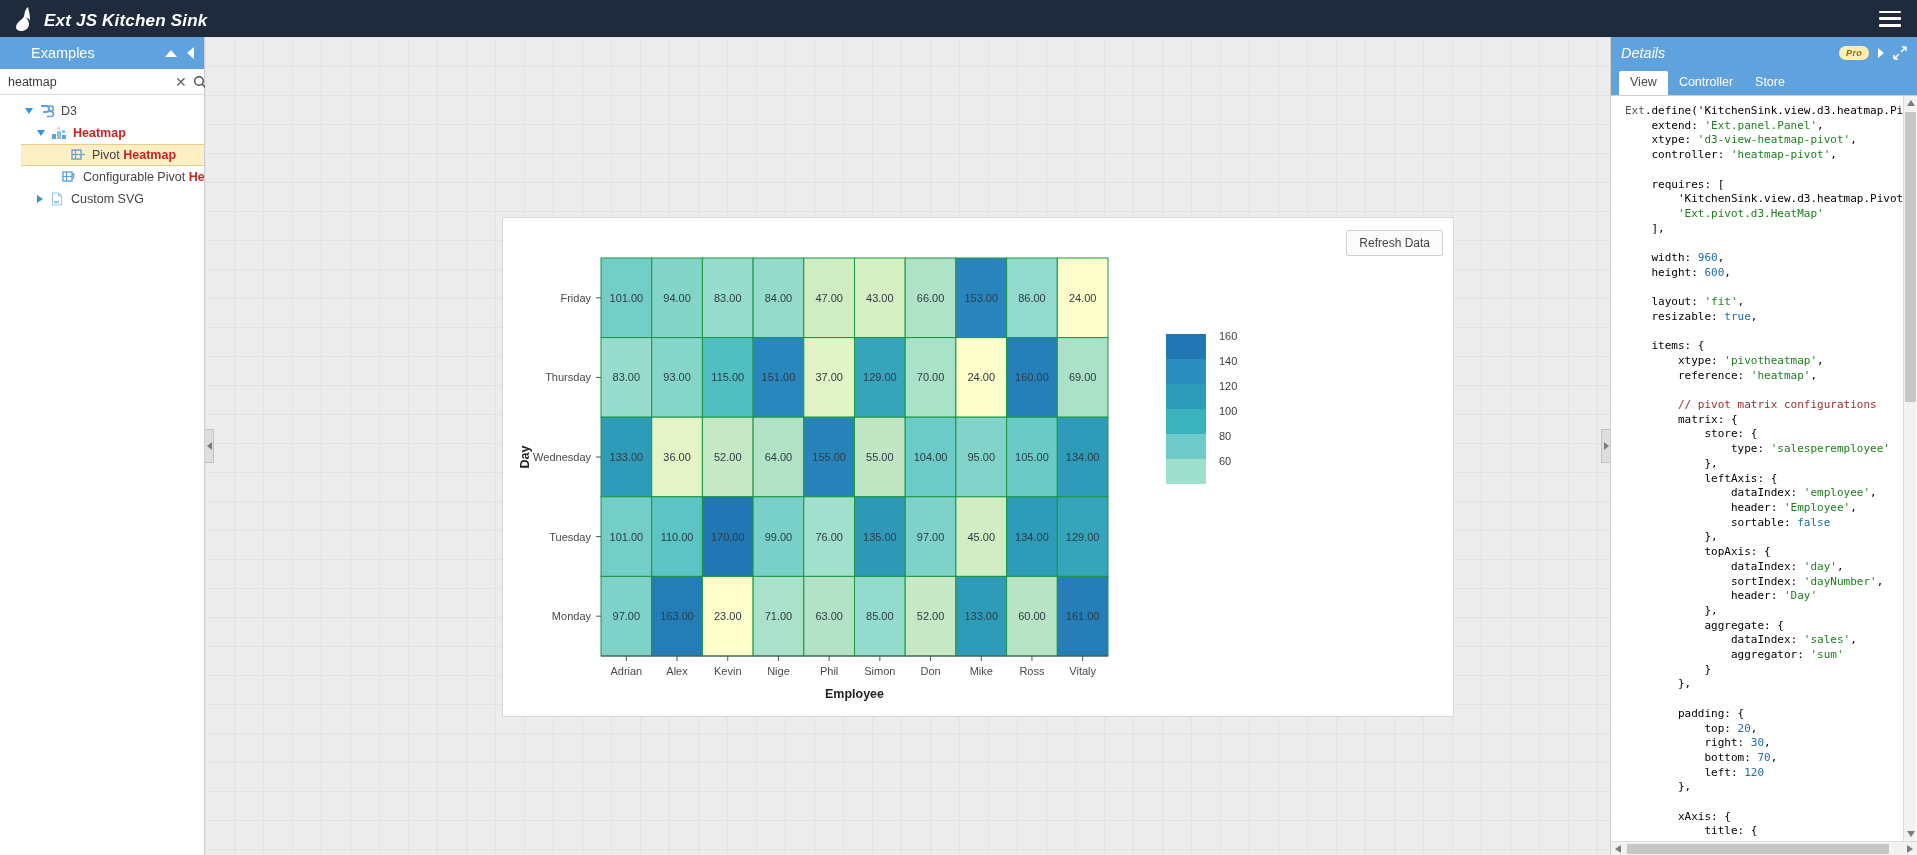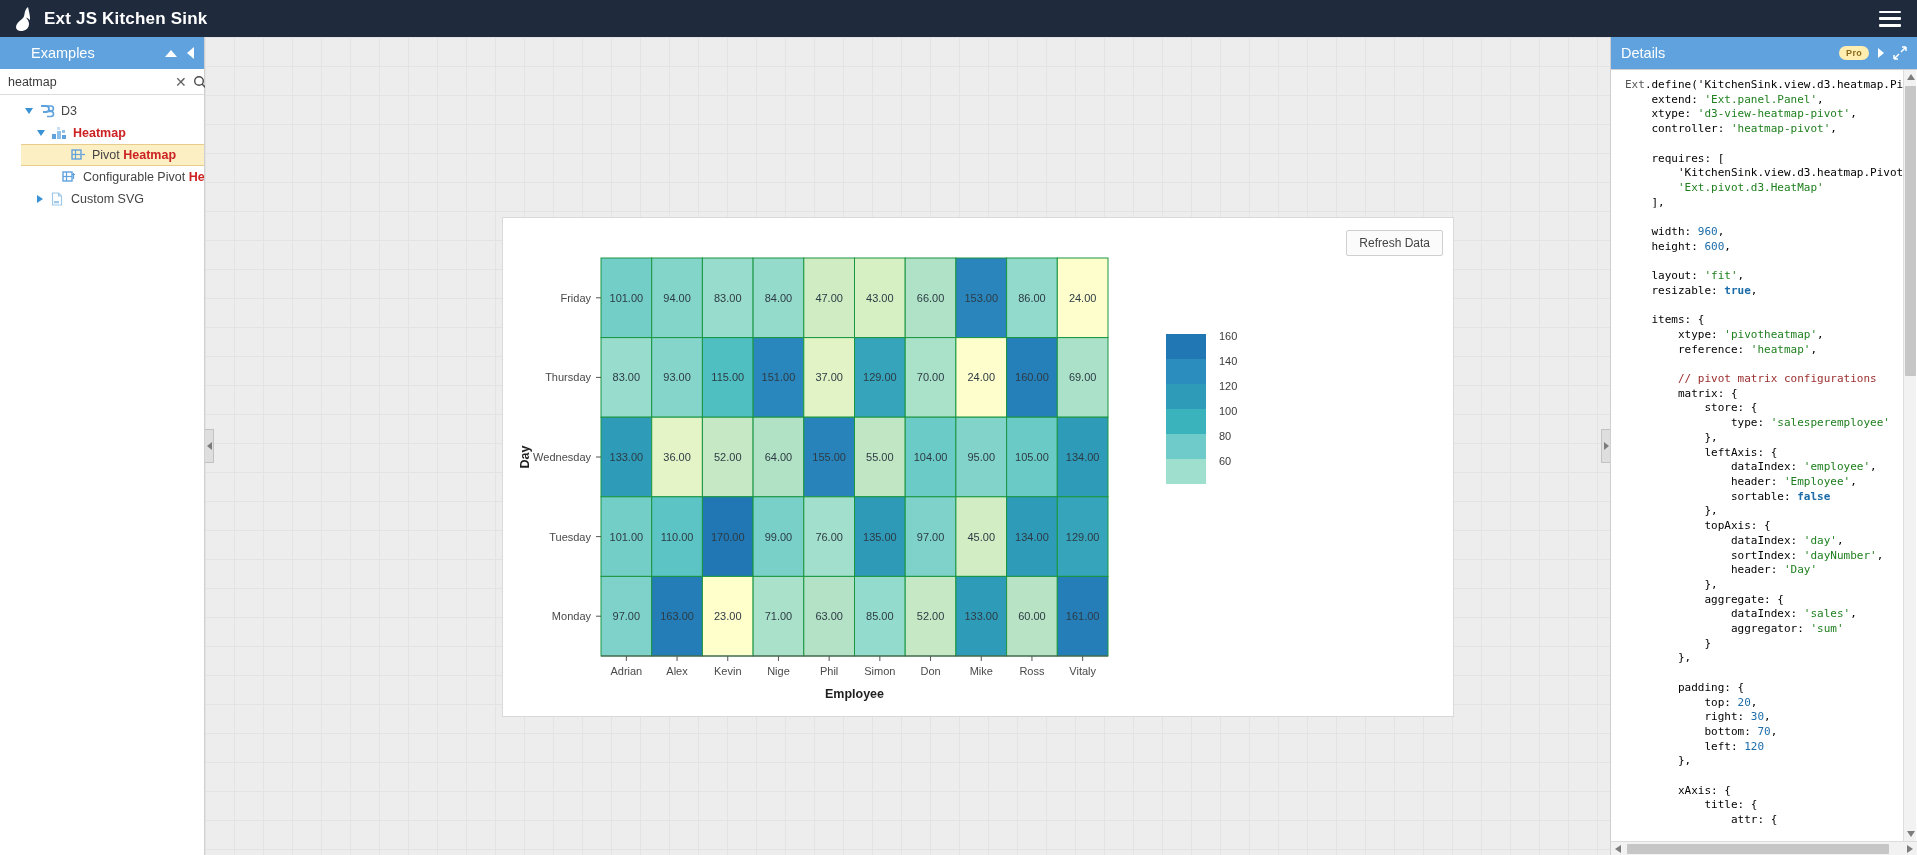--- a/index.html
+++ b/index.html
@@ -14,21 +14,21 @@
   
   .topbar {
     height: 37px;
     background: #1f2b3d;
     display: flex;
     align-items: center;
     padding: 0 14px;
     color: #fff;
     position: relative;
   }
-  .brand { display: flex; align-items: center; gap: 10px; }
+  .brand { display: flex; align-items: flex-end; gap: 10px; font-style: italic; }
   .brand-logo { width: 20px; height: 24px; display:block; }
   .brand-title { font-size: 17px; font-weight: bold; letter-spacing: .2px; }
   .hamburger {
     position: absolute; right: 16px; top: 50%; transform: translateY(-50%);
     width: 22px; height: 16px; display: flex; flex-direction: column; justify-content: space-between;
   }
   .hamburger span { display:block; height: 2.5px; background: #fff; border-radius: 1px; }
 
   
   .app { display: flex; height: 818px; width: 1917px; }
@@ -109,21 +109,21 @@
 
   .cell-text { font-size: 11px; fill: #2d3b45; font-family: "Liberation Sans", sans-serif; }
   .tick-text { font-size: 11px; fill: #4a4a4a; font-family: "Liberation Sans", sans-serif; }
   .axis-title { font-size: 12.5px; font-weight: bold; fill: #1f1f1f; font-family: "Liberation Sans", sans-serif; }
   .legend-text { font-size: 11px; fill: #3b3b3b; font-family: "Liberation Sans", sans-serif; }
 
   
   .details { width: 307px; border-left: 1px solid #cfcfcf; display: flex; flex-direction: column; background: #fff; }
   .details-header {
     height: 32px; background: #5fa2dd; color: #fff; display: flex; align-items: center;
-    padding: 0 10px; justify-content: space-between;
+    padding: 0 10px; justify-content: space-between; font-style: italic;
   }
   .details-header .ttl { font-size: 14.5px; }
   .dh-right { display: flex; align-items: center; gap: 9px; text-align: right; }
   .pro-badge {
     background: #ffeeb0; color: #8a6b1d; font-size: 9px; border-radius: 8px;
     padding: 2px 7px; font-weight: bold; letter-spacing: .3px;
   }
   .tri-right-s { width:0;height:0;border-top:5px solid transparent;border-bottom:5px solid transparent;border-left:6px solid #fff; }
   .expand-ic svg { display:block; }
 
@@ -138,21 +138,21 @@
     border-top: 1px solid #cfcfcf;
   }
   pre.code {
     font-family: "DejaVu Sans Mono", monospace;
     font-size: 11px; line-height: 14.7px; color: #000;
     padding: 8px 0 0 14px; margin: 0; white-space: pre; overflow: hidden;
   }
   .k-str { color: #208020; }
   .k-num { color: #1b6ca8; }
   .k-com { color: #9b2d2d; }
-  .k-blu { color: #1b6ca8; font-weight: bold; }
+  .k-blu { color: #1b6ca8; }
   .k-gray { color: #555; }
 
   .vscroll {
     position: absolute; right: 1px; top: 0; width: 13px; height: 100%;
     background: #f2f2f2; border-left: 1px solid #dcdcdc;
   }
   .vs-up, .vs-dn { position: absolute; left: 0; width: 13px; height: 14px; display:flex;align-items:center;justify-content:center; }
   .vs-up { top: 0; } .vs-dn { bottom: 0; }
   .vs-thumb { position: absolute; left: 1px; width: 11px; top: 16px; height: 290px; background: #c6c6c6; border-radius: 1px; }
   .sc-up { width:0;height:0;border-left:4px solid transparent;border-right:4px solid transparent;border-bottom:6px solid #7d7d7d; }
@@ -448,20 +448,25 @@
         <span class="pro-badge">Pro</span>
         <span class="tri-right-s"></span>
         <span class="expand-ic">
           <svg width="14" height="14" viewBox="0 0 14 14">
               <path d="M13 1L8 6M13 1h-4M13 1v4M1 13l5-5M1 13h4M1 13V9" stroke="#fff" stroke-width="1.5" fill="none"></path>
             </svg>
         </span>
       </span>
     </div>
 
+    <div class="tabs">
+      <div class="tab active">View</div>
+      <div class="tab">Controller</div>
+      <div class="tab">Store</div>
+    </div>
 
     <div class="code-area">
       <pre class="code" id="code-pre"><span class="k-gray">Ext</span>.define('KitchenSink.view.d3.heatmap.Pivo
     extend: <span class="k-str">'Ext.panel.Panel'</span>,
     xtype: <span class="k-str">'d3-view-heatmap-pivot'</span>,
     controller: <span class="k-str">'heatmap-pivot'</span>,
 
     requires: [
         'KitchenSink.view.d3.heatmap.PivotCo
         <span class="k-str">'Ext.pivot.d3.HeatMap'</span>

